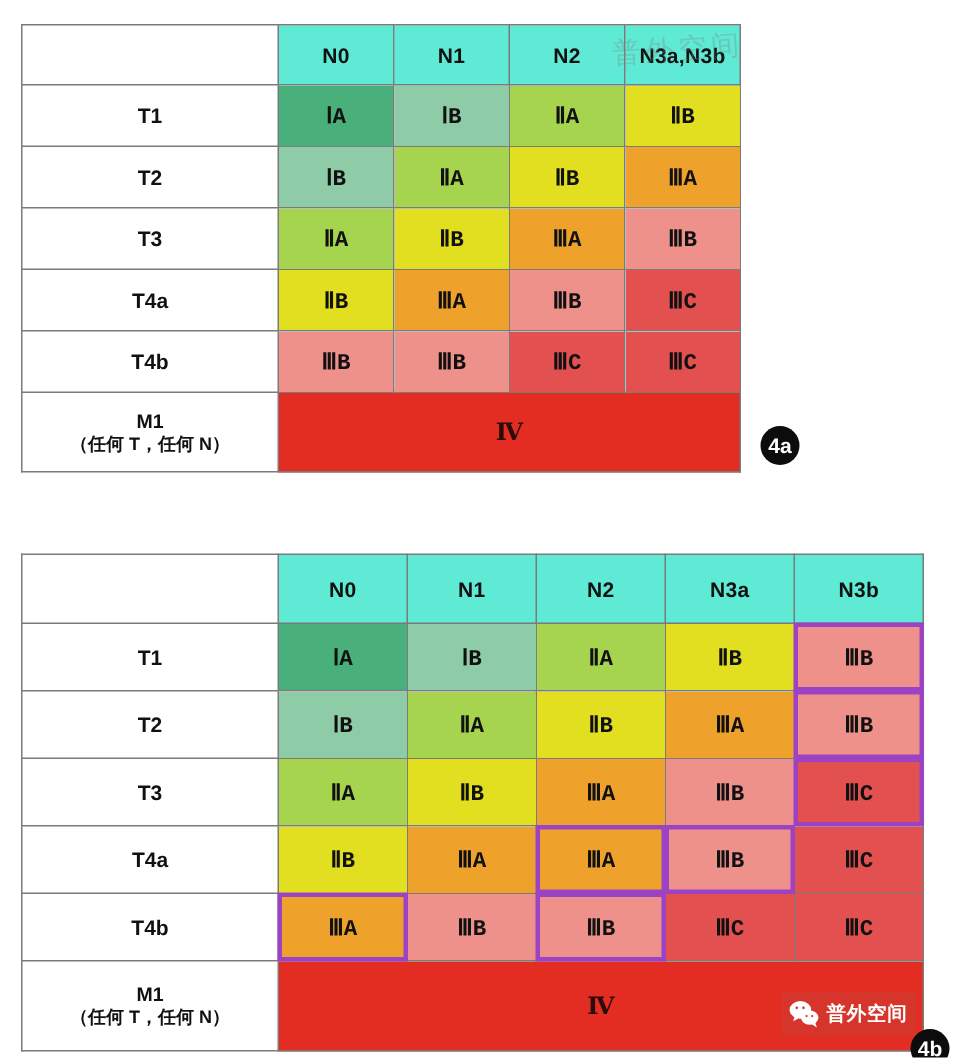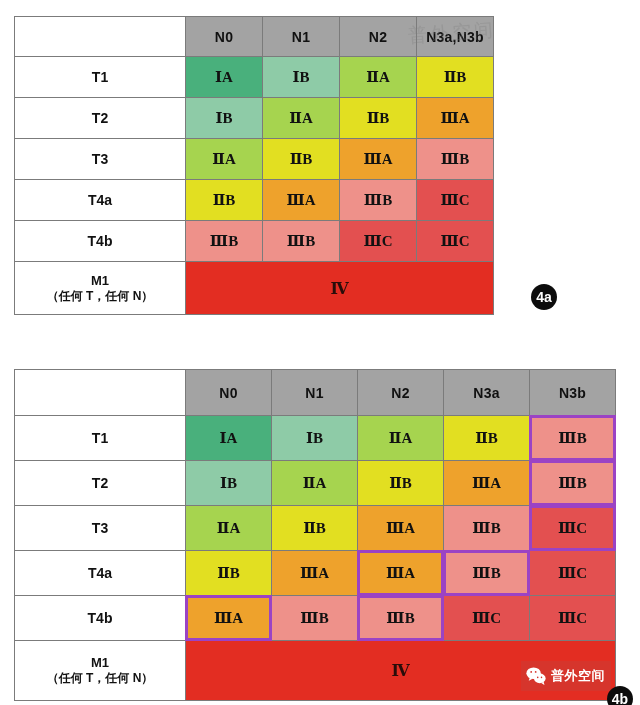--- a/index.html
+++ b/index.html
@@ -31,21 +31,21 @@
     border: 1px solid #7b7b7b;
     padding: 0;
     text-align: center;
     vertical-align: middle;
     font-weight: bold;
     color: #111111;
   }
 
   
   .colhead {
-    background: #a3a3a3;
+    background: #5eead4;
     font-size: 14px;
     letter-spacing: .2px;
   }
   
   .rowhead {
     background: #ffffff;
     font-size: 14px;
   }
   .rowhead.m1 {
     font-size: 13px;
@@ -61,21 +61,21 @@
   .corner { background: #ffffff; }
 
   
   .cell {
     font-family: "Liberation Serif", "DejaVu Serif", serif;
     font-size: 15px;
     font-weight: bold;
     color: #1a1208;
     position: relative;
   }
-  .cell .lbl { display: inline-block; white-space: nowrap; }
+  .cell .lbl { display: inline-block; white-space: nowrap; font-family: Liberation Mono, monospace; }
 
   
   .cell.hl::after {
     content: "";
     position: absolute;
     left: -1px; top: -1px; right: -1px; bottom: -1px;
     border: 3px solid #9b43c4;
     box-sizing: border-box;
     pointer-events: none;
   }
@@ -117,21 +117,21 @@
     border-radius: 50%;
     background: #0c0c0c;
     color: #ffffff;
     font-size: 14px;
     font-weight: bold;
     line-height: 26px;
     text-align: center;
     font-family: "Liberation Sans", sans-serif;
     z-index: 6;
   }
-  #badge-4a { left: 507px; top: 284px; margin-left: 24px; }
+  #badge-4a { left: 507px; top: 284px; }
   #badge-4b { left: 607px; top: 686px; }
 
   
   .watermark {
     position: absolute;
     color: rgba(125,125,125,0.30);
     font-size: 19px;
     font-family: "DejaVu Sans", sans-serif;
     letter-spacing: 3px;
     white-space: nowrap;

